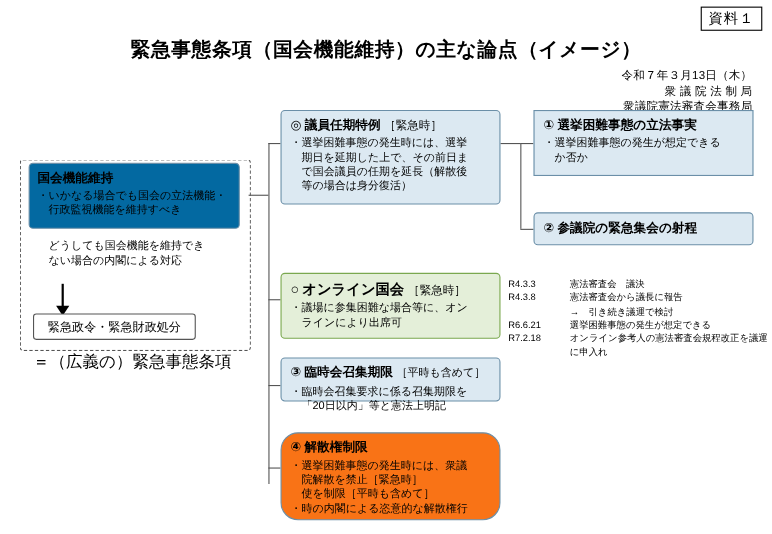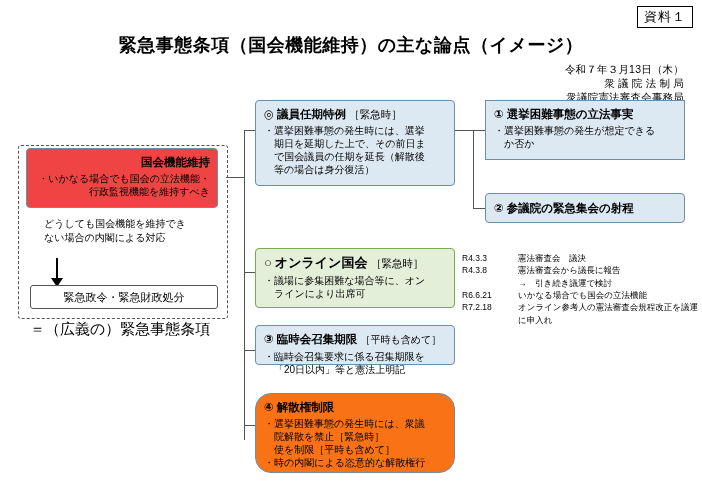--- a/index.html
+++ b/index.html
@@ -64,23 +64,22 @@
     width: 208px; height: 172px;
     border: 1px dashed #555;
     border-radius: 3px;
     background: transparent;
   }
   #box-kokkai {
     left: 26px; top: 148px;
     width: 192px; height: 60px;
     border: 1px solid #6b8fa8;
     border-radius: 4px;
-    background: #ef4444;
+    background: #0369a1;
     padding: 6px 7px;
-    text-align: right;
   }
   #note-dousitemo {
     left: 44px; top: 217px;
     width: 165px;
     font-size: 10px;
     line-height: 1.35;
   }
   #arrow-down {
     left: 56px; top: 258px;
     width: 2px; height: 22px;
@@ -88,21 +87,21 @@
   }
   #arrow-down-head {
     left: 51px; top: 278px;
     width: 0; height: 0;
     border-left: 6px solid transparent;
     border-right: 6px solid transparent;
     border-top: 9px solid #000;
   }
   #box-seirei {
     left: 30px; top: 285px;
-    width: 188px; height: 24px;
+    width: 148px; height: 24px;
     border: 1px solid #555;
     border-radius: 3px;
     background: #ffffff;
     display: flex; align-items: center; justify-content: center;
     font-size: 11px;
   }
   #label-kougi {
     left: 30px; top: 320px;
     width: 196px;
     font-size: 15px;
@@ -305,21 +304,21 @@
       <span class="ref-date">R4.3.3</span>
       <span class="ref-text">憲法審査会　議決</span>
     </div>
     <div class="ref-row">
       <span class="ref-date">R4.3.8</span>
       <span class="ref-text">憲法審査会から議長に報告</span>
     </div>
     <div class="ref-sub">→　引き続き議運で検討</div>
     <div class="ref-row">
       <span class="ref-date">R6.6.21</span>
-      <span class="ref-text">いかなる場合でも国会の立法機能</span>
+      <span class="ref-text">選挙困難事態の発生が想定できる</span>
     </div>
     <div class="ref-row">
       <span class="ref-date">R7.2.18</span>
       <span class="ref-text">オンライン参考人の憲法審査会規程改正を議運に申入れ</span>
     </div>
   </div>
 
 </div>
 
 </body></html>

